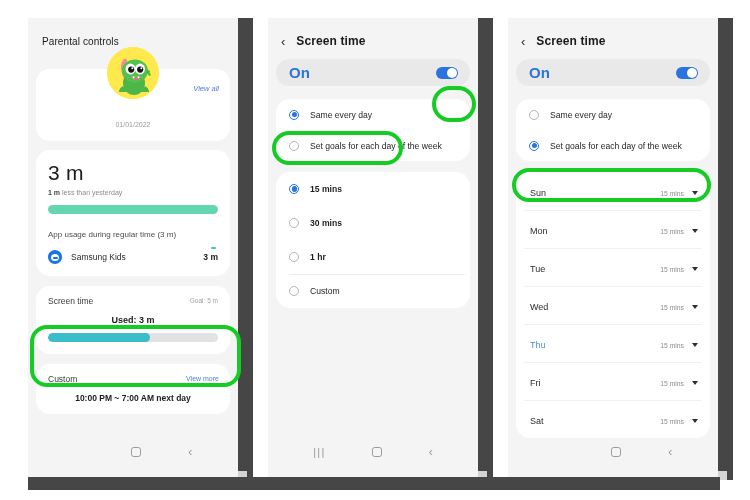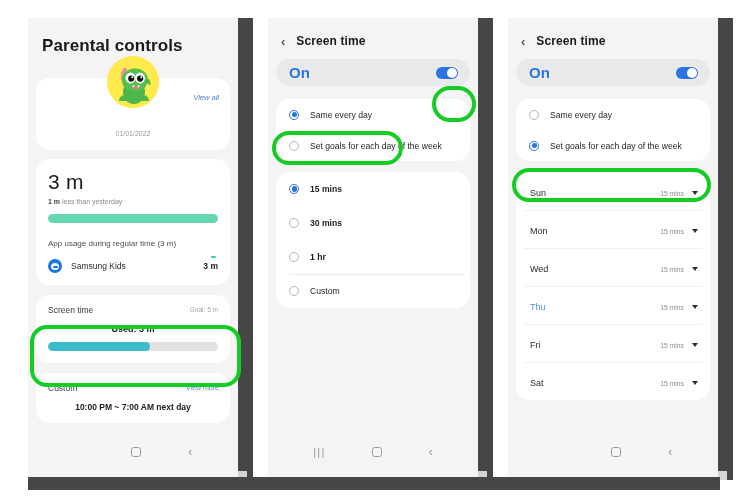--- a/index.html
+++ b/index.html
@@ -65,22 +65,22 @@
   
   .card {
     background: #ffffff;
     border-radius: 14px;
     margin: 0 8px;
     position: relative;
   }
 
   
   .p1-title {
-    font-size: 17px;
-    font-weight: bold;
+    font-size: 10px;
+    font-weight: normal;
     color: #1a1a1a;
     padding: 18px 0 0 14px;
     letter-spacing: .1px;
   }
   .kid-card {
     margin-top: 22px;
     height: 72px;
   }
   .viewall {
     position: absolute;
@@ -638,20 +638,27 @@
         </div>
       </div>
       <div class="day-row">
         <div class="day-name">Mon</div>
         <div class="day-right">
           <div class="day-val">15 mins</div>
           <div class="caret"></div>
         </div>
       </div>
       <div class="day-row">
+        <div class="day-name">Tue</div>
+        <div class="day-right">
+          <div class="day-val">15 mins</div>
+          <div class="caret"></div>
+        </div>
+      </div>
+      <div class="day-row">
         <div class="day-name">Wed</div>
         <div class="day-right">
           <div class="day-val">15 mins</div>
           <div class="caret"></div>
         </div>
       </div>
       <div class="day-row">
         <div class="day-name today">Thu</div>
         <div class="day-right">
           <div class="day-val">15 mins</div>

